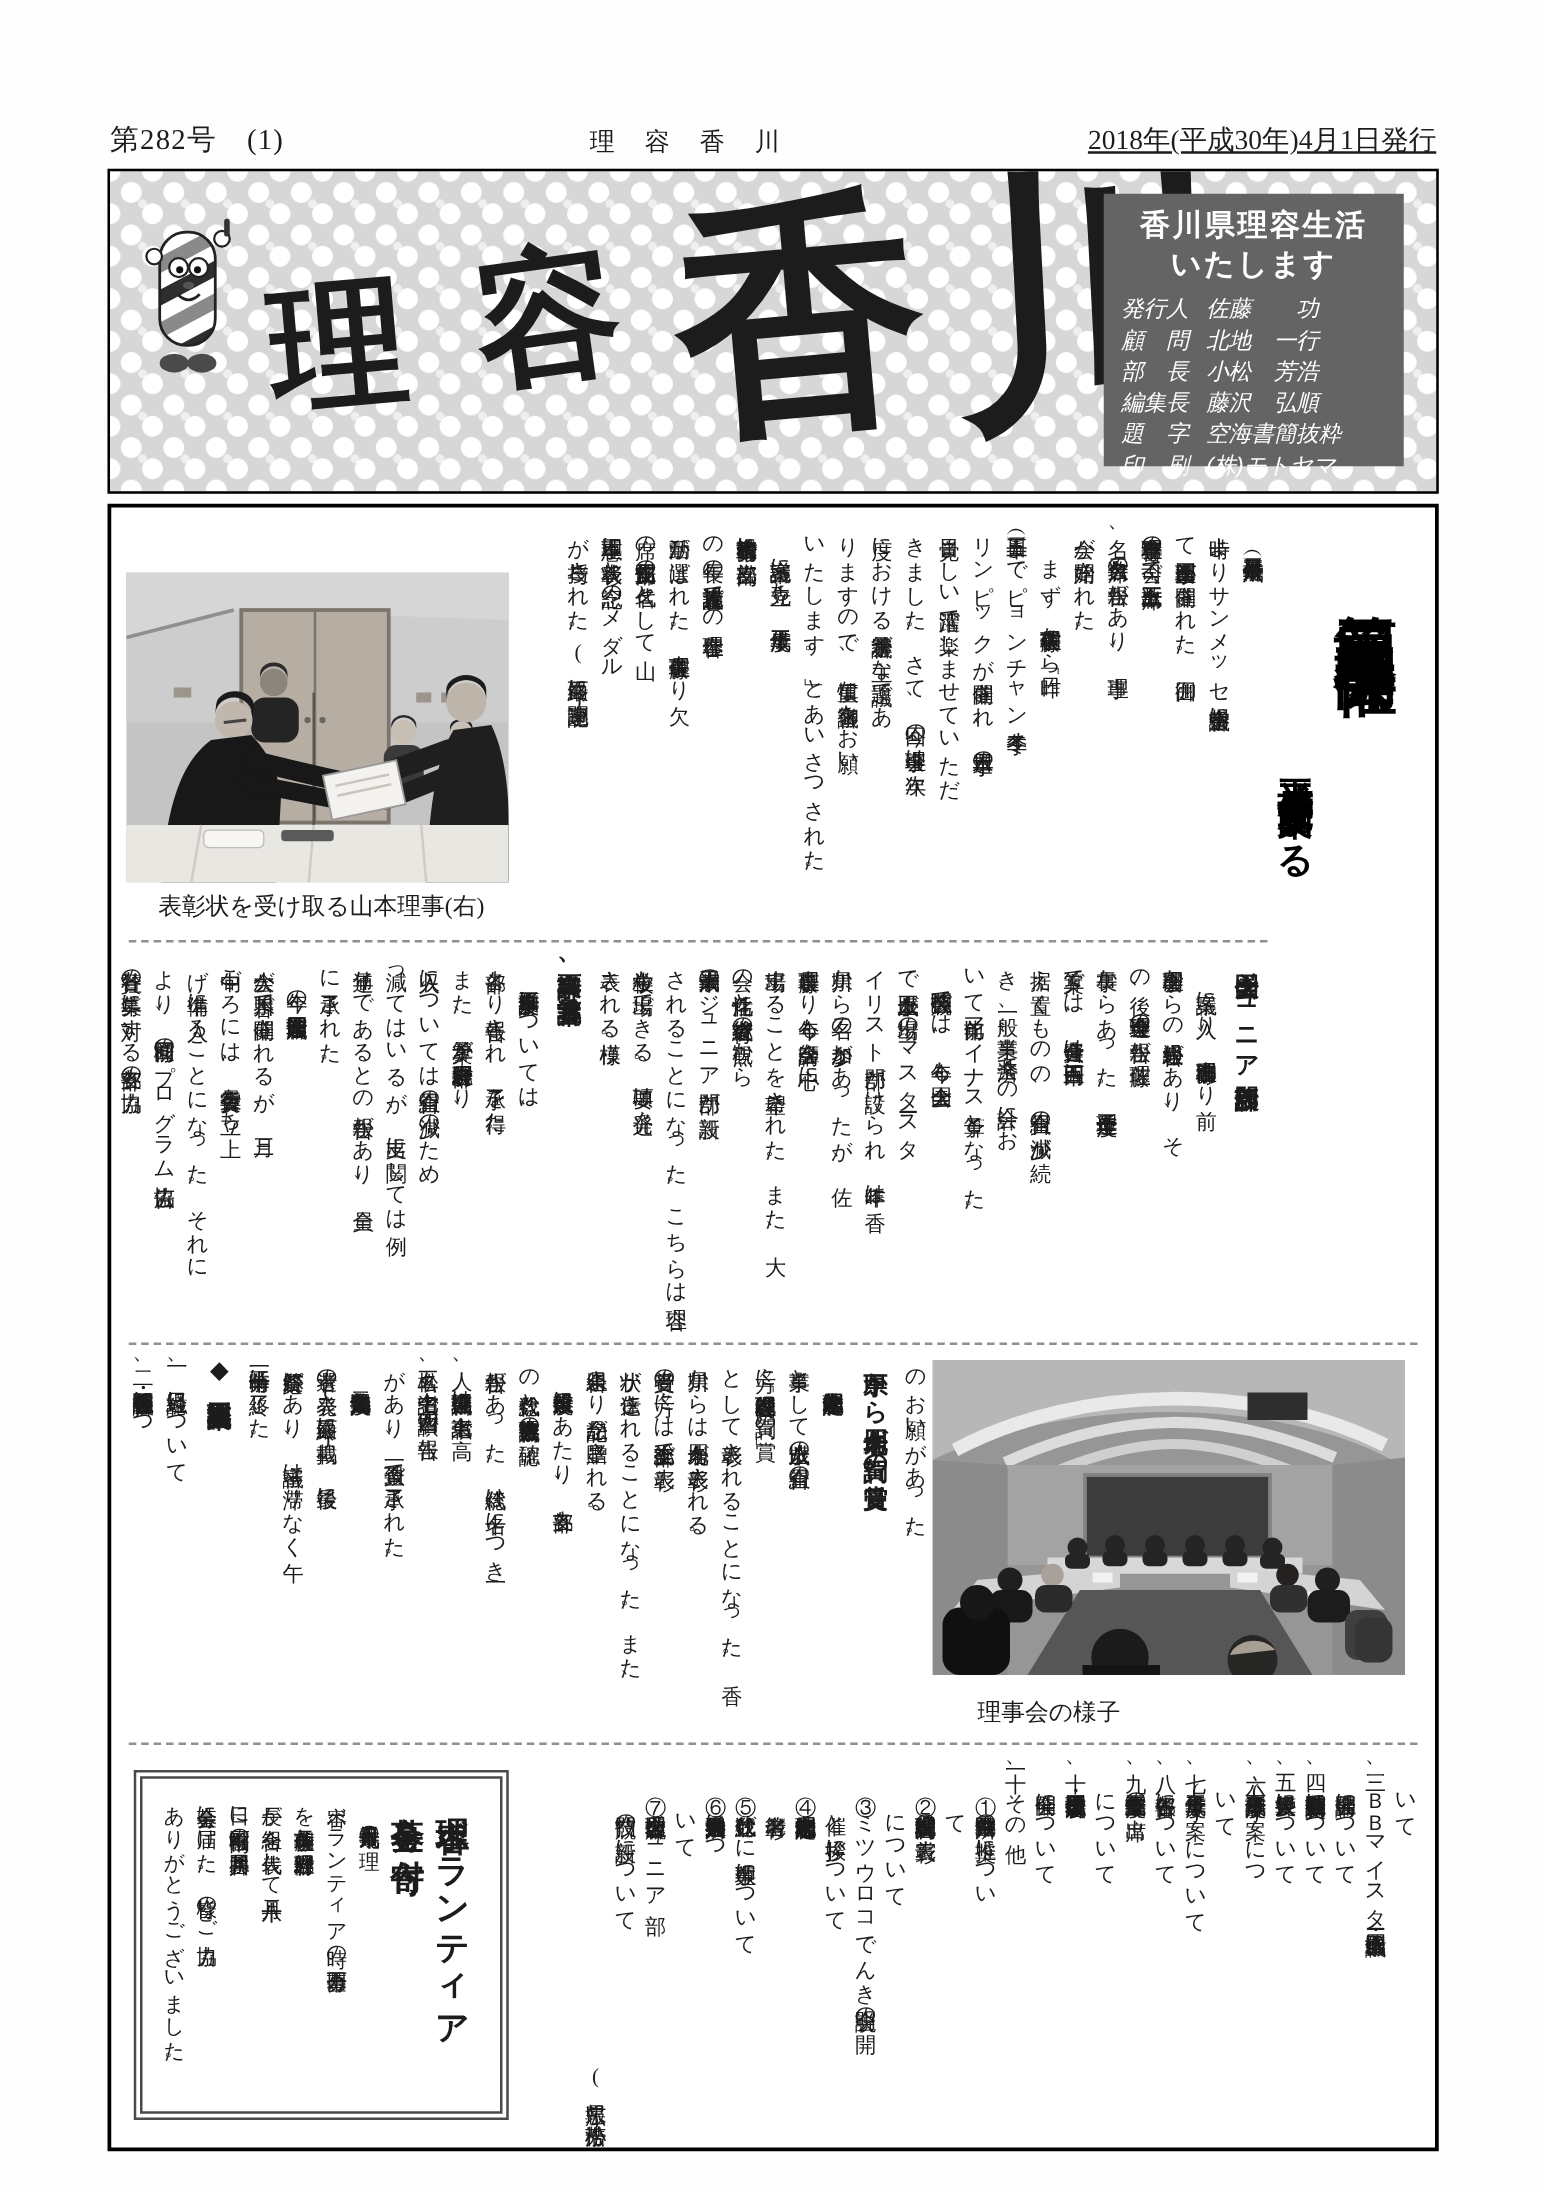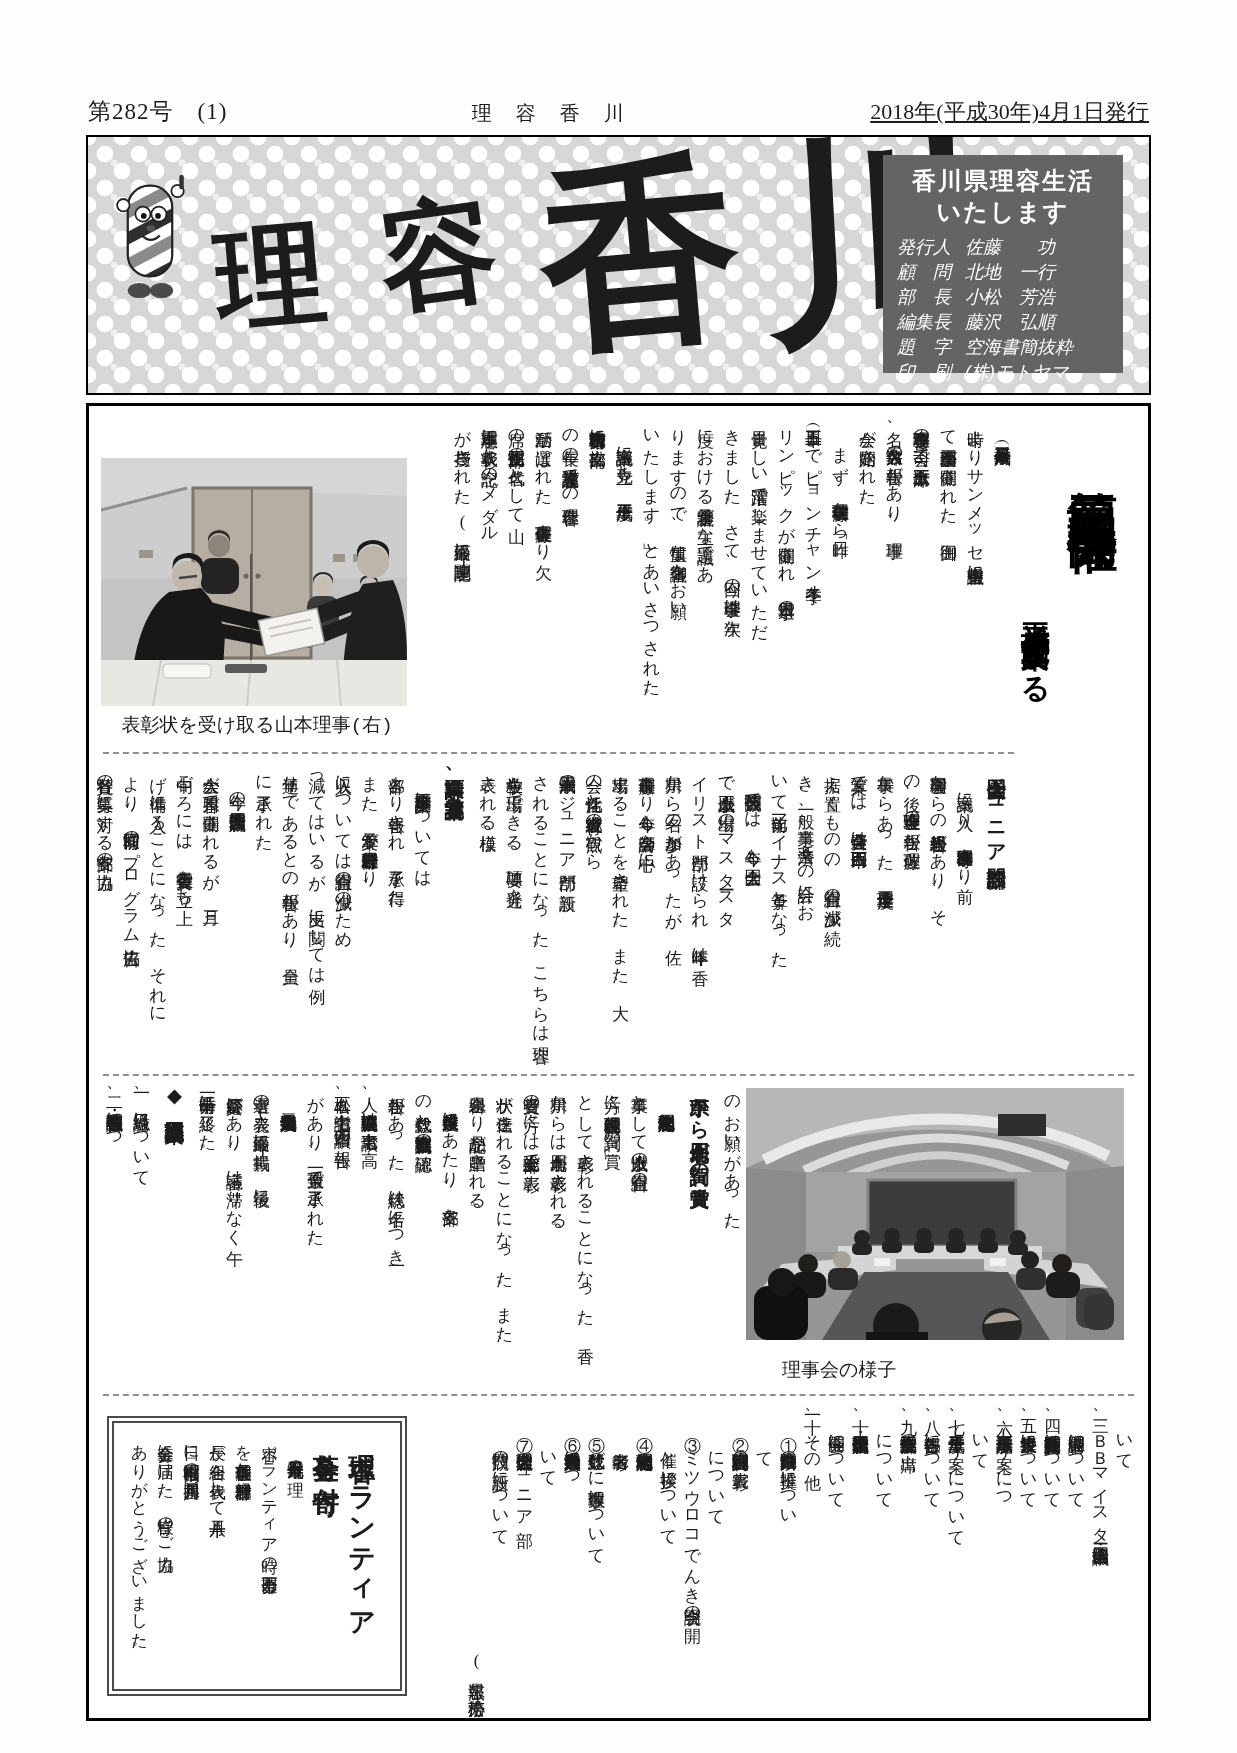--- a/index.html
+++ b/index.html
@@ -37,21 +37,21 @@
   .srow{display:flex;gap:14px;}
   .srole,.sname{white-space:pre;}
   
   .mainbox{margin-top:8px;border:3px solid #000;padding:12px;box-sizing:border-box;background:#fff;}
   .vtext{writing-mode:vertical-rl;text-orientation:upright;}
   .vtext p{margin:0;}
   .listwrap{display:contents;}
   .rowA{display:flex;height:648px;}
   .colLeft{flex:1;min-width:0;display:flex;flex-direction:column;}
   .band1{display:flex;height:326px;}
-  .photo1block{width:312px;padding-top:40px;box-sizing:border-box;font-family:Liberation Mono, monospace;}
+  .photo1block{width:312px;padding-top:40px;box-sizing:border-box;}
   .band1text{flex:1;height:100%;font-size:17px;line-height:27px;}
   .dashline{border-top:2px dashed #8f8f8f;height:0;margin:8px 2px;}
   .band2text{flex:1;font-size:17px;line-height:26.5px;margin-top:2px;}
   .h{font-family:"Liberation Sans","DejaVu Sans",sans-serif;font-weight:bold;
      font-size:19.5px;margin:0 6px !important;}
   .leadstrip{width:120px;}
   .leadv{height:100%;padding-top:34px;box-sizing:border-box;}
   .leadv h1{margin:0 4px 0 8px;font:900 50px/58px "Liberation Sans","DejaVu Sans",sans-serif;
             letter-spacing:5px;color:#000;}
   .leadv h2{margin:0;font:700 29px/40px "Liberation Sans","DejaVu Sans",sans-serif;

